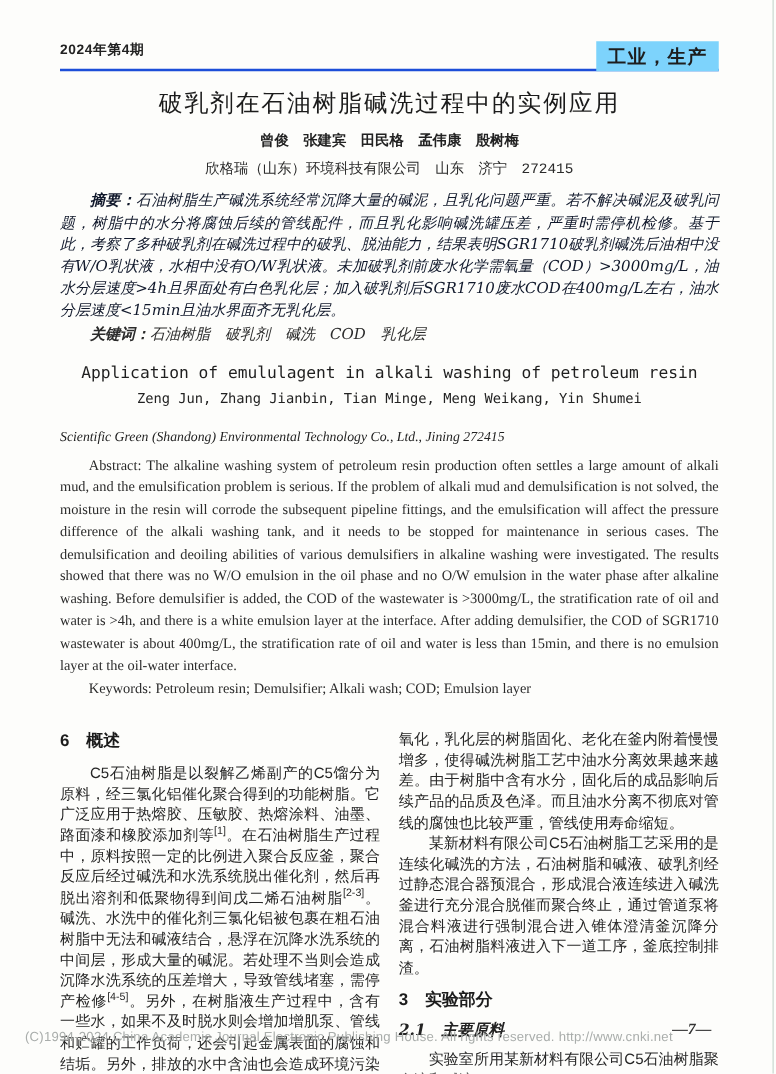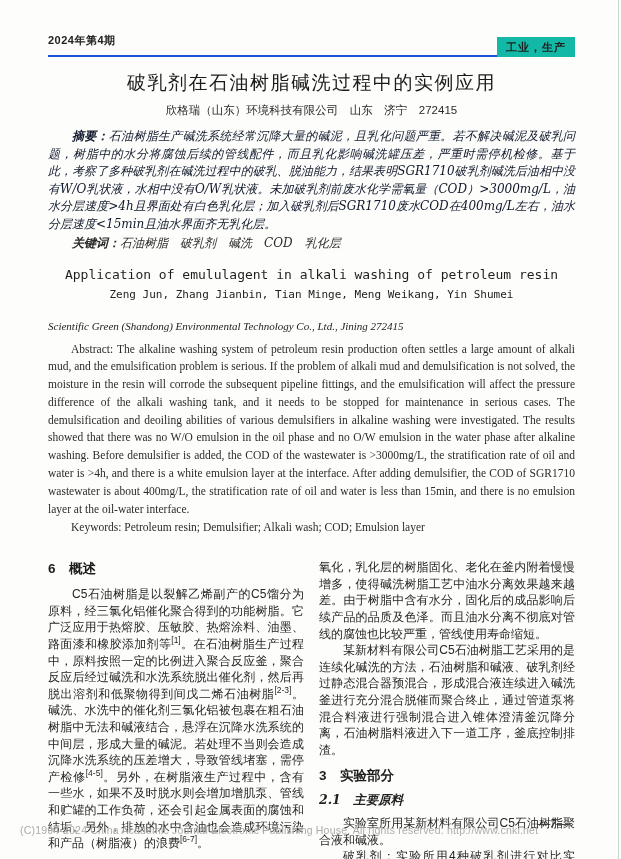--- a/index.html
+++ b/index.html
@@ -8,29 +8,29 @@
     background:#fdfdfb;color:#262626;
     font-family:"Liberation Sans","DejaVu Sans",sans-serif;
   }
   .edge-line{position:absolute;top:0;bottom:0;right:2px;width:1px;background:#ccd9d2;}
   .page-inner{padding:30px 46px 0 48px;}
 
   .header{position:relative;border-bottom:2px solid #1d4ed8;padding-bottom:7px;}
   .issue{font-size:11px;font-weight:600;color:#222;letter-spacing:0.5px;}
   .badge{
     position:absolute;right:0;bottom:-2px;
-    background:#14b8a6;color:#1d1d1d;
-    font-size:11px;font-weight:700;letter-spacing:1px;
+    background:#7dd3fc;color:#1d1d1d;
+    font-size:15px;font-weight:700;letter-spacing:1px;
     padding:3px 9px 2px 9px;
   }
 
   .title-zh{margin-top:13px;text-align:center;font-size:19px;font-weight:400;
     letter-spacing:1.5px;color:#1b1b1b;}
   .authors-zh{margin-top:9px;text-align:center;font-size:11.5px;font-weight:700;color:#222;}
-  .affil-zh{margin-top:7px;text-align:center;font-size:11.5px;color:#2a2a2a;}
+  .affil-zh{margin-top:7px;text-align:center;font-size:11.5px;color:#2a2a2a;font-family:Liberation Mono, monospace;}
 
   .kai{font-family:"DejaVu Serif","Liberation Serif",serif;font-style:italic;}
   .abstract-zh{margin:10px 0 0 0;font-size:12px;line-height:17.5px;
     text-align:justify;text-indent:2em;color:#0f172a;}
   .keywords-zh{margin:2px 0 0 0;font-size:12px;line-height:17.5px;text-indent:2em;color:#2b2b2b;}
   .lbl{font-weight:700;}
 
   .en-block{margin-top:14px;font-family:"Liberation Serif","DejaVu Serif",serif;}
   .title-en{text-align:center;font-size:13px;color:#1f1f1f;font-family:"DejaVu Sans Mono","Liberation Mono",monospace;}
   .authors-en{margin-top:6px;text-align:center;font-size:11px;color:#222;
@@ -63,20 +63,21 @@
 <div class="edge-line"></div>
 
 <div class="page-inner">
 
   <div class="header">
     <span class="issue">2024年第4期</span>
     <span class="badge">工业，生产</span>
   </div>
 
   <div class="title-zh">破乳剂在石油树脂碱洗过程中的实例应用</div>
+  <div class="authors-zh">曾俊　张建宾　田民格　孟伟康　殷树梅</div>
   <div class="affil-zh">欣格瑞（山东）环境科技有限公司　山东　济宁　272415</div>
 
   <p class="abstract-zh kai"><span class="lbl">摘要：</span><span>石油树脂生产碱洗系统经常沉降大量的碱泥，且乳化问题严重。若不解决碱泥及破乳问题，树脂中的水分将腐蚀后续的管线配件，而且乳化影响碱洗罐压差，严重时需停机检修。基于此，考察了多种破乳剂在碱洗过程中的破乳、脱油能力，结果表明SGR1710破乳剂碱洗后油相中没有W/O乳状液，水相中没有O/W乳状液。未加破乳剂前废水化学需氧量（COD）&gt;3000mg/L，油水分层速度&gt;4h且界面处有白色乳化层；加入破乳剂后SGR1710废水COD在400mg/L左右，油水分层速度&lt;15min且油水界面齐无乳化层。</span></p>
 
   <p class="keywords-zh kai"><span class="lbl">关键词：</span><span>石油树脂　破乳剂　碱洗　COD　乳化层</span></p>
 
   <div class="en-block">
     <div class="title-en">Application of emululagent in alkali washing of petroleum resin</div>
     <div class="authors-en">Zeng Jun, Zhang Jianbin, Tian Minge, Meng Weikang, Yin Shumei</div>
     <div class="affil-en">Scientific Green (Shandong) Environmental Technology Co., Ltd., Jining 272415</div>

